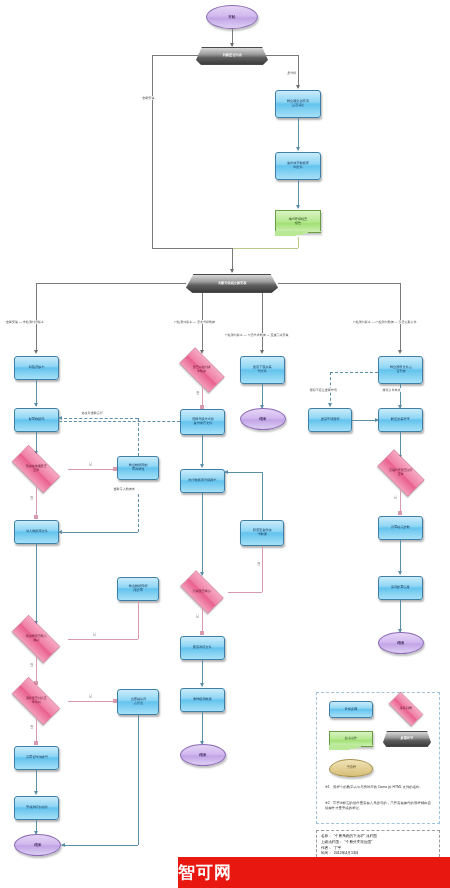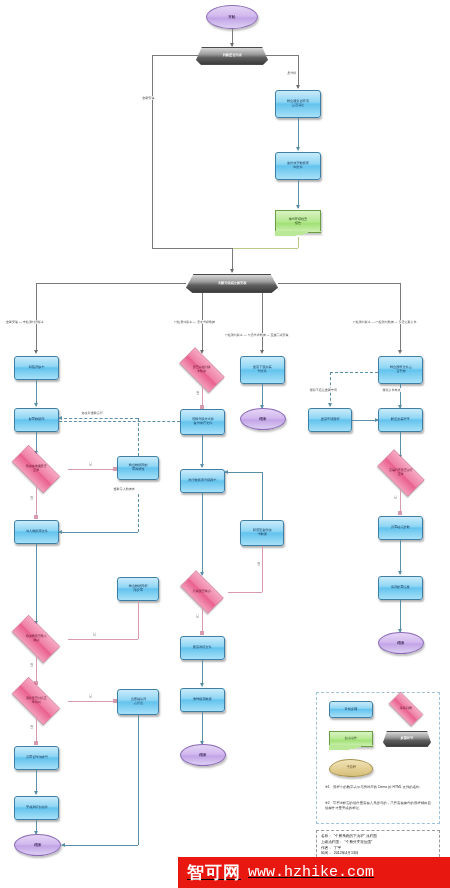--- a/index.html
+++ b/index.html
@@ -113,21 +113,21 @@
   #infobox{position:absolute;left:316px;top:830px;width:124px;height:46px;
            border:1px dashed #9a9a9a;background:#fff;box-sizing:border-box;
            padding:3px 4px;font-size:3.6px;color:#222;line-height:1.6;}
   .ib-row{display:flex;gap:2px;}
   .ib-k{color:#111;}
   .ib-v{color:#111;}
 
   
   #watermark{position:absolute;left:178px;top:857px;width:272px;height:31px;
              background:#e8170f;display:flex;align-items:center;gap:7px;
-             padding-left:9px;box-sizing:border-box;text-decoration:underline;}
+             box-sizing:border-box;}
   #wm-cn{color:#fff;font-size:17px;font-weight:bold;letter-spacing:1px;}
   #wm-url{color:#fff;font-size:15px;font-family:"Liberation Mono","DejaVu Sans Mono",monospace;}
 </style>
 </head>
 <body>
 
 <div id="canvas">
 
   <div class="node term" style="left:206px;top:5px;width:52px;height:24px;">
     <span>开始</span>
@@ -456,16 +456,15 @@
       <span class="ib-v">丁宇</span>
     </div>
     <div class="ib-row">
       <span class="ib-k">时间：</span>
       <span class="ib-v">2012年4月13日</span>
     </div>
   </div>
 
   <div id="watermark">
     <span id="wm-cn">智可网</span>
-    <span id="wm-url">www.hzhike.com</span>
   </div>
 
 </div>
 
 </body></html>

